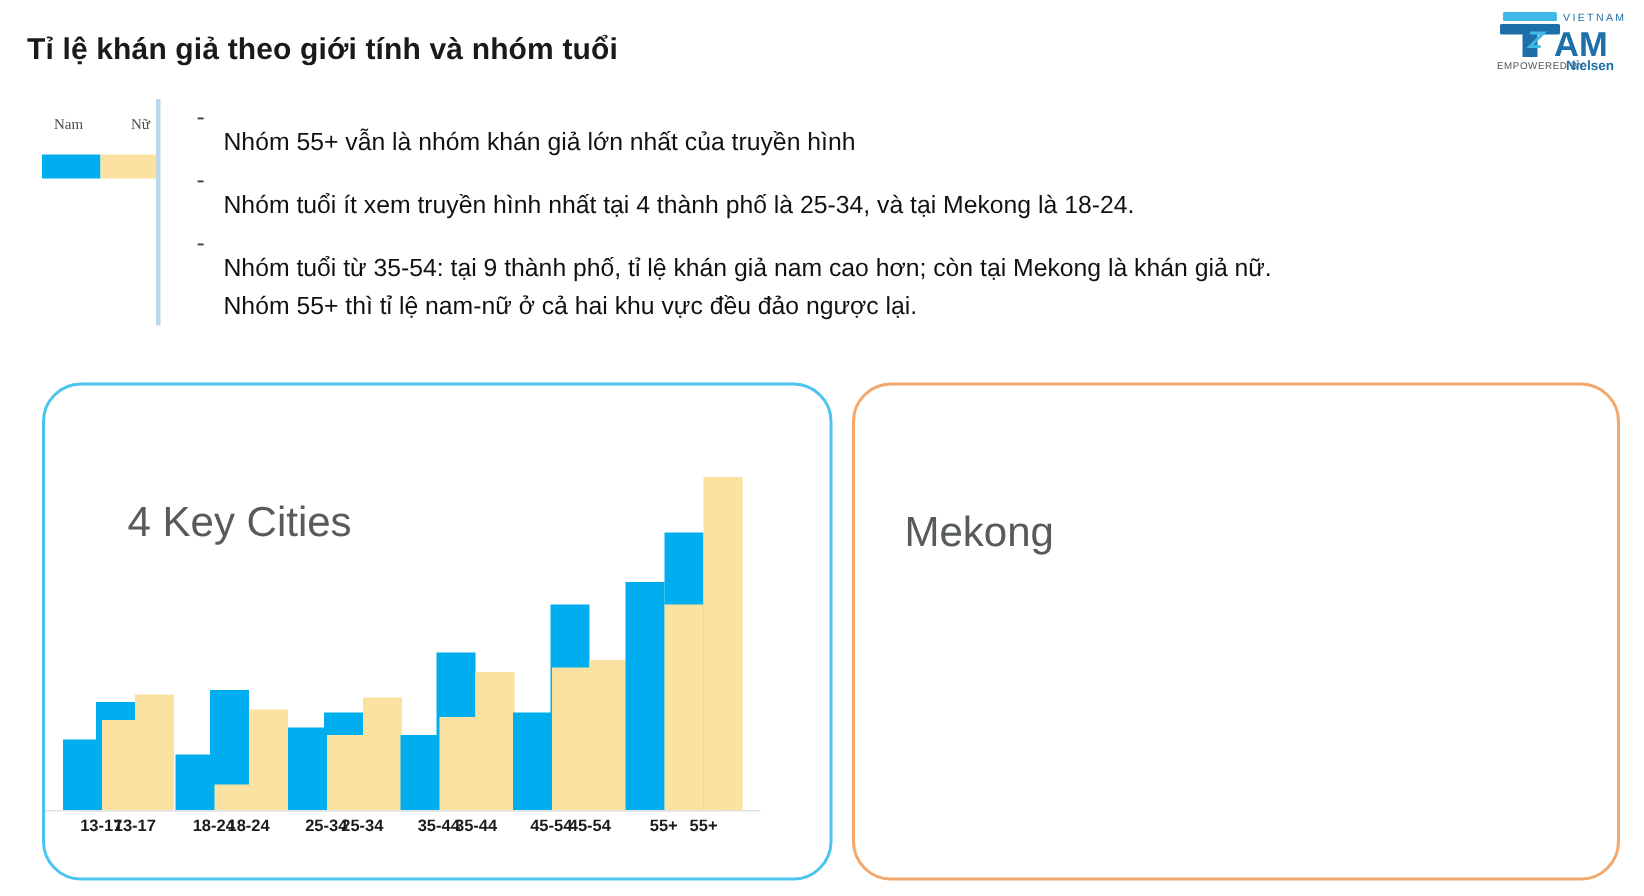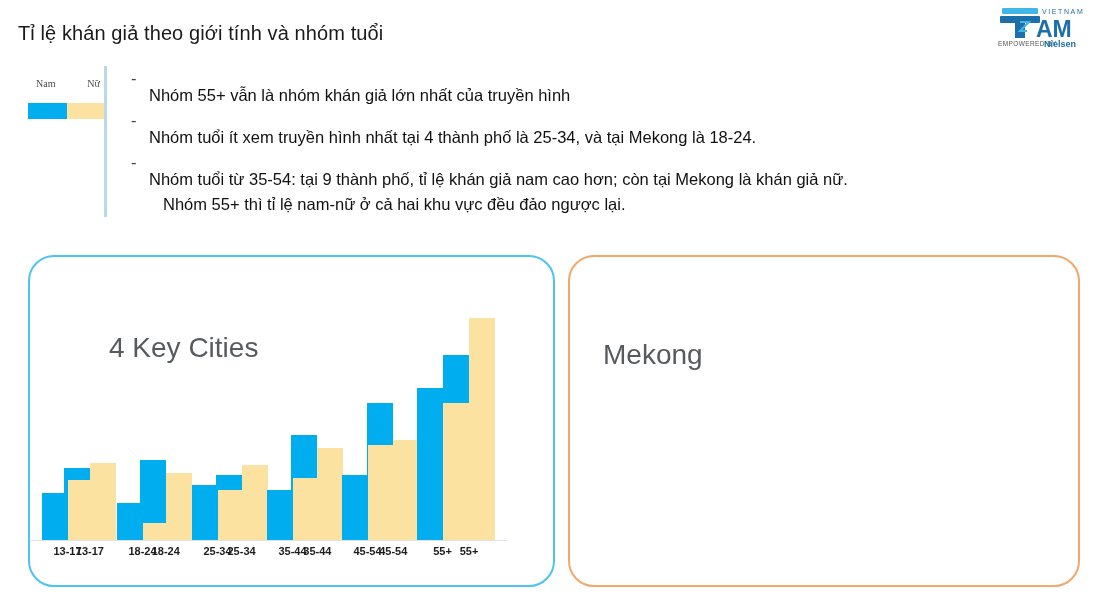--- a/index.html
+++ b/index.html
@@ -4,41 +4,41 @@
 <style>
   html,body{margin:0;padding:0;}
   body{
     width:1096px;height:597px;position:relative;background:#ffffff;
     font-family:"Liberation Sans", sans-serif;
     overflow:hidden;
   }
   
   #page-title{
     position:absolute;left:18px;top:22px;
-    font-size:20px;font-weight:normal;color:#1a1a1a;
+    font-size:20px;font-weight:bold;color:#1a1a1a;
     letter-spacing:.1px;white-space:nowrap;
   }
   
   #logo{position:absolute;right:8px;top:4px;width:92px;height:46px;}
   #logo svg{display:block;}
   
   #legend{position:absolute;left:28px;top:78px;width:78px;}
   #legend .lg-labels{display:flex;justify-content:space-between;
     font-size:10px;color:#4b4b4b;padding:0 6px 0 8px;font-family:Liberation Serif, serif;}
   #legend .lg-bar{display:flex;margin-top:14px;height:16px;width:78px;}
   #legend .lg-bar .sw-blue{flex:1;background:#00AEEF;}
   #legend .lg-bar .sw-yellow{flex:1;background:#FCE2A0;}
   
   #bullets{position:absolute;left:104px;top:66px;width:960px;
      border-left:3px solid #BBD7EA;padding-left:0;}
   .bullet-row{display:flex;align-items:flex-start;padding-left:24px;
      font-size:16.5px;color:#111;line-height:25px;}
   .bullet-row .dash{width:18px;flex:0 0 18px;color:#444;}
   .bullet-row .btxt{flex:1;margin-top:17px;}
-  .bullet-cont{padding-left:56px;font-size:16.5px;color:#111;line-height:25px;}
+  .bullet-cont{padding-left:42px;font-size:16.5px;color:#111;line-height:25px;}
   
   .card{position:absolute;border-radius:26px;background:#fff;box-sizing:border-box;}
   #card-keycities{left:28px;top:255px;width:527px;height:332px;border:2px solid #4CC3F0;}
   #card-mekong{left:568px;top:255px;width:512px;height:332px;border:2px solid #F3A76A;}
   .chart-title{position:absolute;font-size:28px;color:#575B5E;font-weight:normal;}
   
   .plot{position:absolute;left:0;right:0;display:flex;align-items:flex-end;
         box-sizing:border-box;}
   #plot-keycities{left:52px;width:455px;top:290px;height:251px;
         border-bottom:1px solid #E2E2E2;}
@@ -95,21 +95,21 @@
     <span class="btxt">Nhóm tuổi ít xem truyền hình nhất tại 4 thành phố là 25-34, và tại Mekong là 18-24.</span>
   </div>
   <div class="bullet-row">
     <span class="dash">-</span>
     <span class="btxt">Nhóm tuổi từ 35-54: tại 9 thành phố, tỉ lệ khán giả nam cao hơn; còn tại Mekong là khán giả nữ.</span>
   </div>
   <div class="bullet-cont">Nhóm 55+ thì tỉ lệ nam-nữ ở cả hai khu vực đều đảo ngược lại.</div>
 </div>
 
 <div class="card" id="card-keycities"></div>
-<div class="chart-title" style="left:85px;top:332px;margin-left:24px;">4 Key Cities</div>
+<div class="chart-title" style="left:85px;top:332px;">4 Key Cities</div>
 <div class="plot" id="plot-keycities">
     <div class="grp">
       <div class="bar male" style="height: 29%; background: rgb(0, 174, 239);"></div>
       <div class="bar female" style="height: 31%; background: rgb(252, 226, 160);"></div>
     </div>
     <div class="grp">
       <div class="bar male" style="height: 32%; background: rgb(0, 174, 239);"></div>
       <div class="bar female" style="height: 27%; background: rgb(252, 226, 160);"></div>
     </div>
     <div class="grp">

